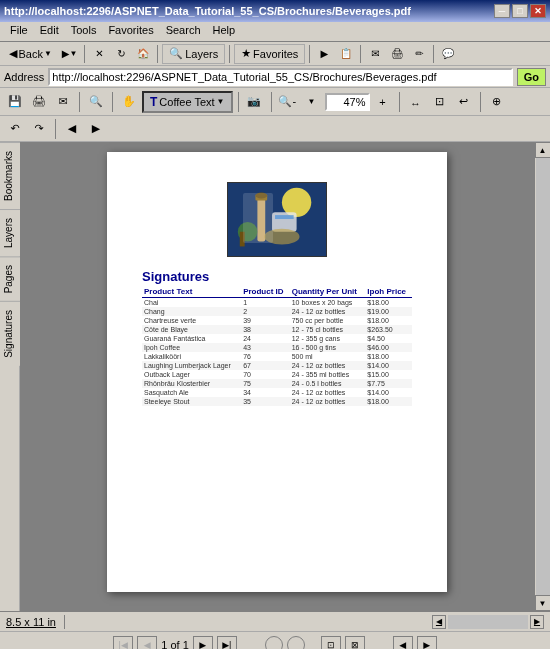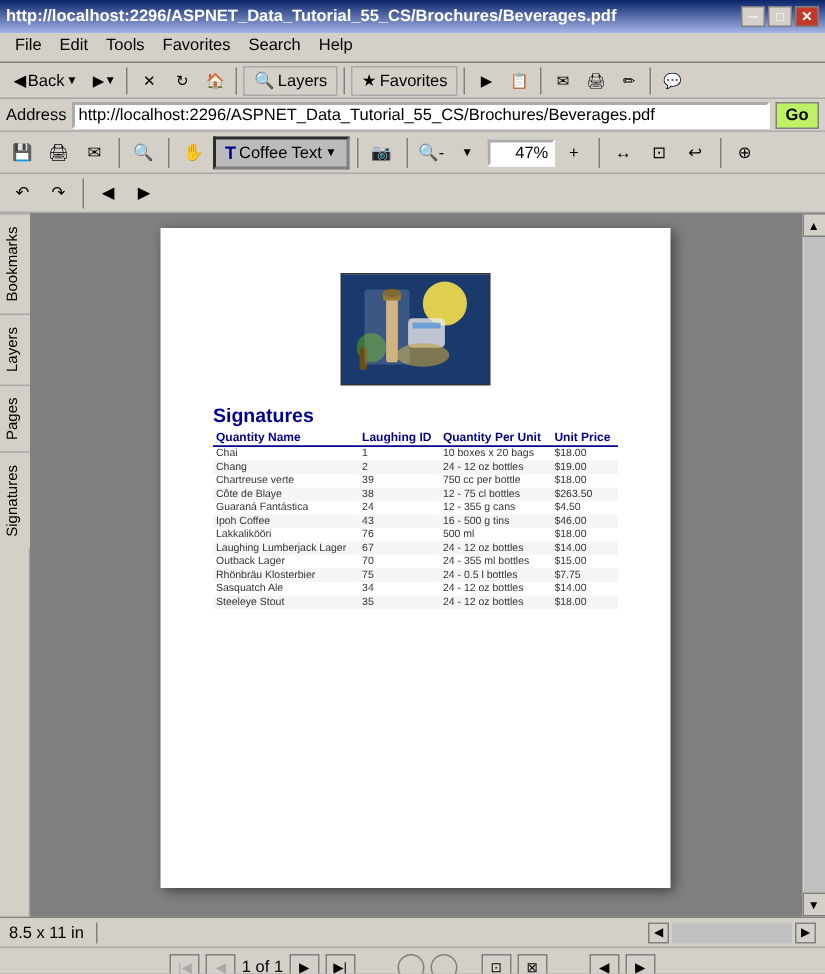--- a/index.html
+++ b/index.html
@@ -284,20 +284,21 @@
     
     .statusbar {
       height: 20px;
       background: #d4d0c8;
       border-top: 1px solid #808080;
       display: flex;
       align-items: center;
       padding: 0 6px;
       gap: 8px;
       font-size: 11px;
+      text-decoration: underline;
     }
     .status-size { font-size: 11px; }
     .status-sep { width: 1px; height: 14px; background: #808080; }
 
     
     .pdf-navbar {
       height: 26px;
       background: #d4d0c8;
       border-top: 1px solid #aaa;
       display: flex;
@@ -500,24 +501,24 @@
           <circle cx="20" cy="50" r="10" fill="#4a8a2a" opacity="0.7"></circle>
           <rect x="12" y="50" width="5" height="15" fill="#6b4f10"></rect>
         </svg>
       </div>
 
       <div class="pdf-title">Signatures</div>
 
       <table class="pdf-table">
         <thead>
           <tr>
-            <th>Quantity Name</th>
-            <th>Laughing ID</th>
+            <th>Product Text</th>
+            <th>Product ID</th>
             <th>Quantity Per Unit</th>
-            <th>Unit Price</th>
+            <th>Ipoh Price</th>
           </tr>
         </thead>
         <tbody id="pdf-table-body">
         <tr>
               <td>Chai</td>
               <td>1</td>
               <td>10 boxes x 20 bags</td>
               <td>$18.00</td>
             </tr>
             <tr>

